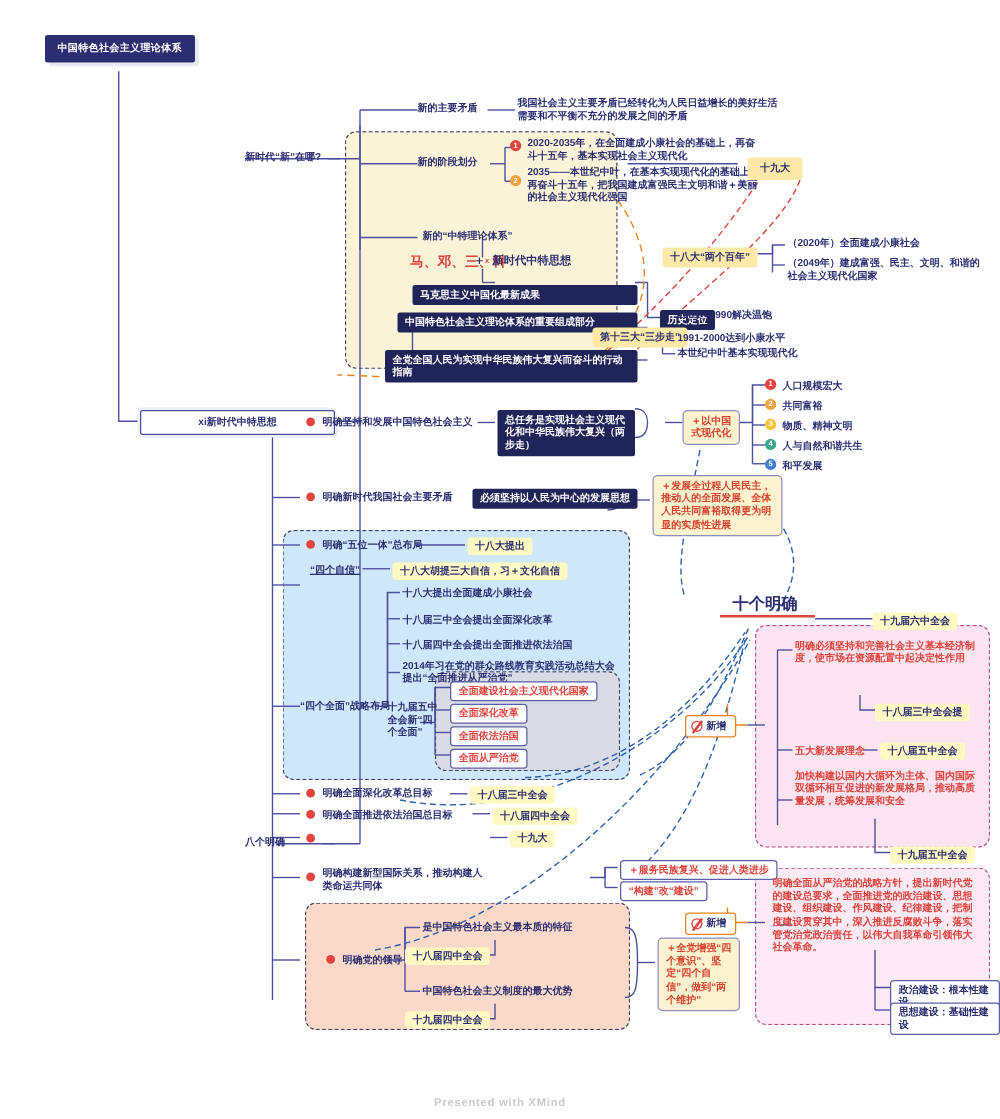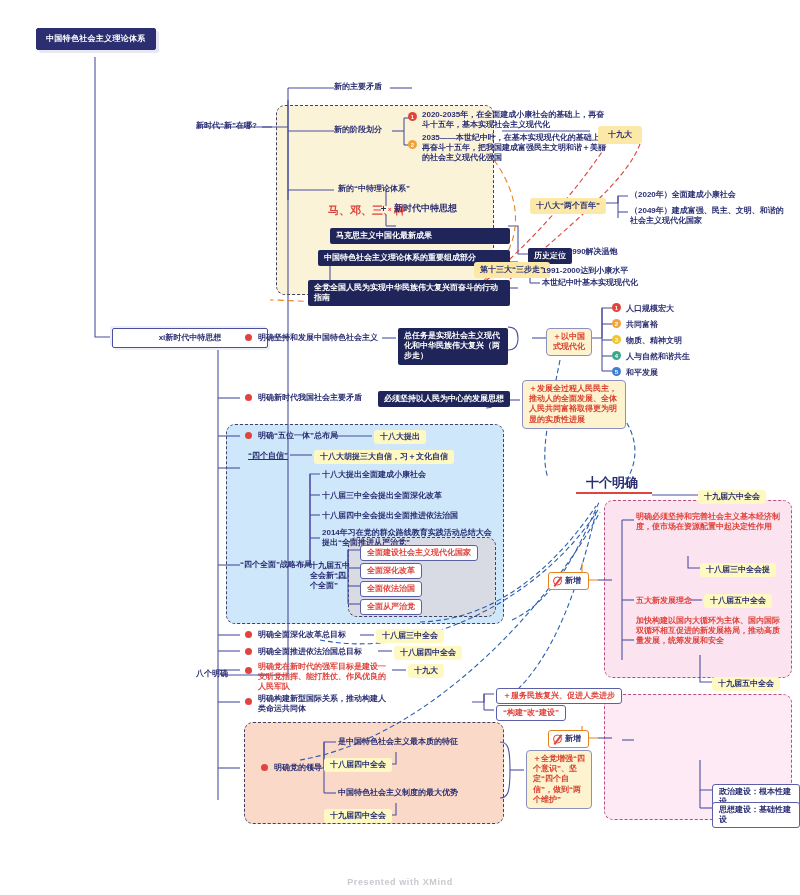--- a/index.html
+++ b/index.html
@@ -250,20 +250,21 @@
     </g>
   </svg>
 
   <div class="node n-root" style="left:36px; top:28px;">中国特色社会主义理论体系</div>
 
   <div class="node n-outlinebox" style="left:112px; top:328px; width:156px; text-align:center;">xi新时代中特思想</div>
 
   <div class="node n-plain" style="left:196px; top:121px;">新时代“新”在哪?</div>
 
   <div class="node n-plain" style="left:334px; top:82px;">新的主要矛盾</div>
+  <div class="node n-plain" style="left:414px; top:78px; width:210px;">我国社会主义主要矛盾已经转化为人民日益增长的美好生活需要和不平衡不充分的发展之间的矛盾</div>
 
   <div class="node n-plain" style="left:334px; top:125px;">新的阶段划分</div>
   <div class="numdot" style="left:408px; top:112px; background:#e0443c;">1</div>
   <div class="node n-plain" style="left:422px; top:110px; width:186px;">2020-2035年，在全面建成小康社会的基础上，再奋斗十五年，基本实现社会主义现代化</div>
   <div class="numdot" style="left:408px; top:140px; background:#f0a33c;">2</div>
   <div class="node n-plain" style="left:422px; top:133px; width:186px;">2035——本世纪中叶，在基本实现现代化的基础上，再奋斗十五年，把我国建成富强民主文明和谐＋美丽的社会主义现代化强国</div>
 
   <div class="node n-plain" style="left:338px; top:184px;">新的“中特理论体系”</div>
   <div class="node" style="left:328px; top:203px; font-size:11px; color:#e0443c;">马、邓、三、科</div>
   <div class="node" style="left:379px; top:203px; font-size:9px; color:#2b2f72;">＋</div>
@@ -331,21 +332,20 @@
 
   <div class="bullet" style="left:245px; top:631px;"></div>
   <div class="node n-plain" style="left:258px; top:630px;">明确全面深化改革总目标</div>
   <div class="node n-lightblue" style="left:376px; top:629px;">十八届三中全会</div>
 
   <div class="bullet" style="left:245px; top:648px;"></div>
   <div class="node n-plain" style="left:258px; top:647px;">明确全面推进依法治国总目标</div>
   <div class="node n-lightblue" style="left:394px; top:646px;">十八届四中全会</div>
 
   <div class="bullet" style="left:245px; top:667px;"></div>
-  <div class="node n-redtext" style="left:258px; top:662px; width:134px;">明确党在新时代的强军目标是建设一支听党指挥、能打胜仗、作风优良的人民军队</div>
   <div class="node n-lightblue" style="left:408px; top:664px;">十九大</div>
 
   <div class="bullet" style="left:245px; top:698px;"></div>
   <div class="node n-plain" style="left:258px; top:694px; width:132px;">明确构建新型国际关系，推动构建人类命运共同体</div>
   <div class="node n-whitebox-red" style="left:496px; top:688px;">＋服务民族复兴、促进人类进步</div>
   <div class="node n-whitebox-red" style="left:496px; top:705px;">“构建”改“建设”</div>
 
   <div class="bullet" style="left:261px; top:764px;"></div>
   <div class="node n-plain" style="left:274px; top:763px;">明确党的领导</div>
   <div class="node n-plain" style="left:338px; top:737px;">是中国特色社会主义最本质的特征</div>
@@ -361,17 +361,18 @@
   <div class="node n-newtag" style="left:548px; top:572px;"><span class="ring"></span><span>新增</span></div>
   <div class="node n-newtag" style="left:548px; top:730px;"><span class="ring"></span><span>新增</span></div>
 
   <div class="node n-redtext" style="left:636px; top:512px; width:146px;">明确必须坚持和完善社会主义基本经济制度，使市场在资源配置中起决定性作用</div>
   <div class="node n-lightblue" style="left:700px; top:563px;">十八届三中全会提</div>
   <div class="node n-redtext" style="left:636px; top:596px;">五大新发展理念</div>
   <div class="node n-lightblue" style="left:704px; top:594px;">十八届五中全会</div>
   <div class="node n-redtext" style="left:636px; top:616px; width:146px;">加快构建以国内大循环为主体、国内国际双循环相互促进的新发展格局，推动高质量发展，统筹发展和安全</div>
   <div class="node n-lightblue" style="left:712px; top:677px;">十九届五中全会</div>
 
+  <div class="node n-redtext" style="left:618px; top:702px; width:164px;">明确全面从严治党的战略方针，提出新时代党的建设总要求，全面推进党的政治建设、思想建设、组织建设、作风建设、纪律建设，把制度建设贯穿其中，深入推进反腐败斗争，落实管党治党政治责任，以伟大自我革命引领伟大社会革命。</div>
   <div class="node n-whitebox-blue" style="left:712px; top:784px;">政治建设：根本性建设</div>
   <div class="node n-whitebox-blue" style="left:712px; top:802px;">思想建设：基础性建设</div>
 
   <div class="footer">Presented with XMind</div>
 </div>
 
 </body></html>

